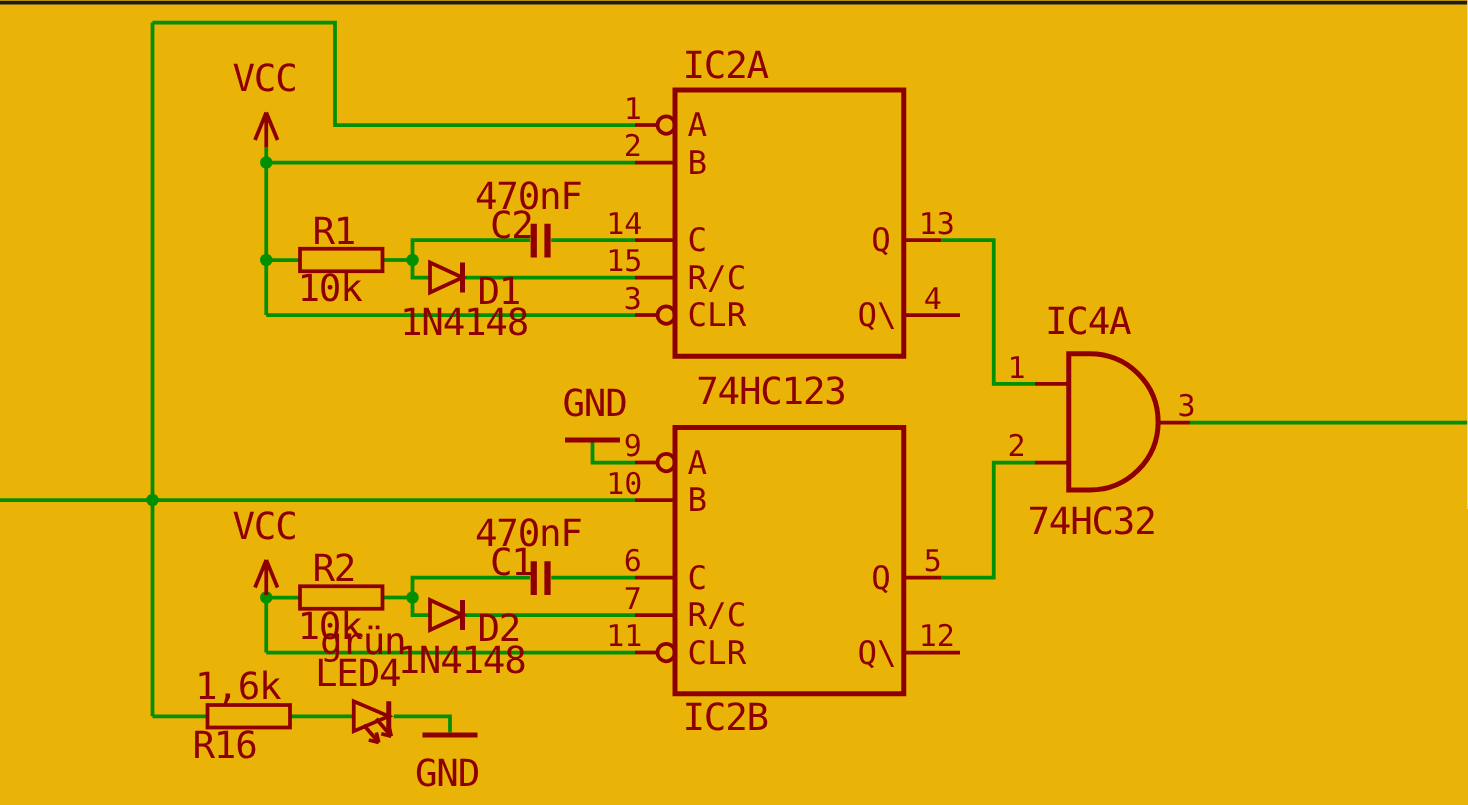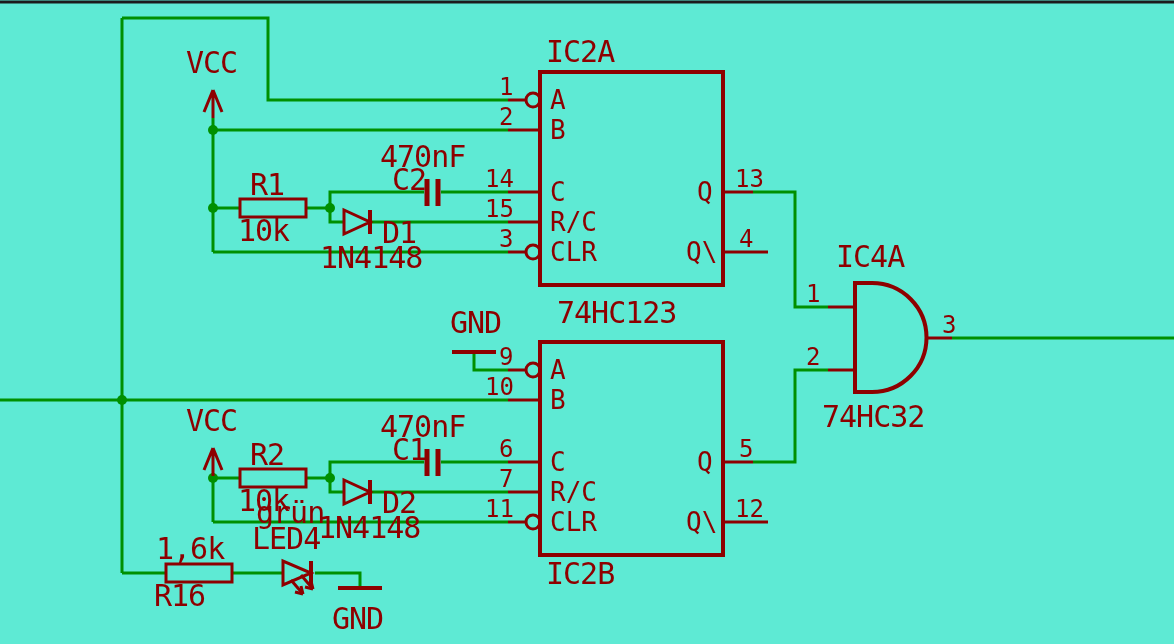--- a/index.html
+++ b/index.html
@@ -1,16 +1,16 @@
 <!DOCTYPE html>
 <html><head>
 <meta charset="utf-8">
 <style>
   html,body{margin:0;padding:0;background:#f5f5f1;}
-  .stage{width:1174px;height:644px;position:relative;background:#5eead4;overflow:hidden;}
+  .stage{width:1174px;height:644px;position:relative;background:#eab308;overflow:hidden;}
   svg{display:block;}
   .wire{stroke:#009000;stroke-width:3;fill:none;stroke-linejoin:miter;}
   .stub{stroke:#8e0000;stroke-width:3;fill:none;}
   .part{stroke:#8e0000;stroke-width:3;fill:none;}
   .part4{stroke:#8e0000;stroke-width:4;fill:none;}
   .plate{stroke:#8e0000;stroke-width:5;fill:none;}
   .bar{stroke:#8e0000;stroke-width:4;fill:none;}
   .dot{fill:#009000;stroke:none;}
   .frame{stroke:#1c1c1c;stroke-width:3;}
   text{font-family:"DejaVu Sans Mono", monospace;fill:#8e0000;}

